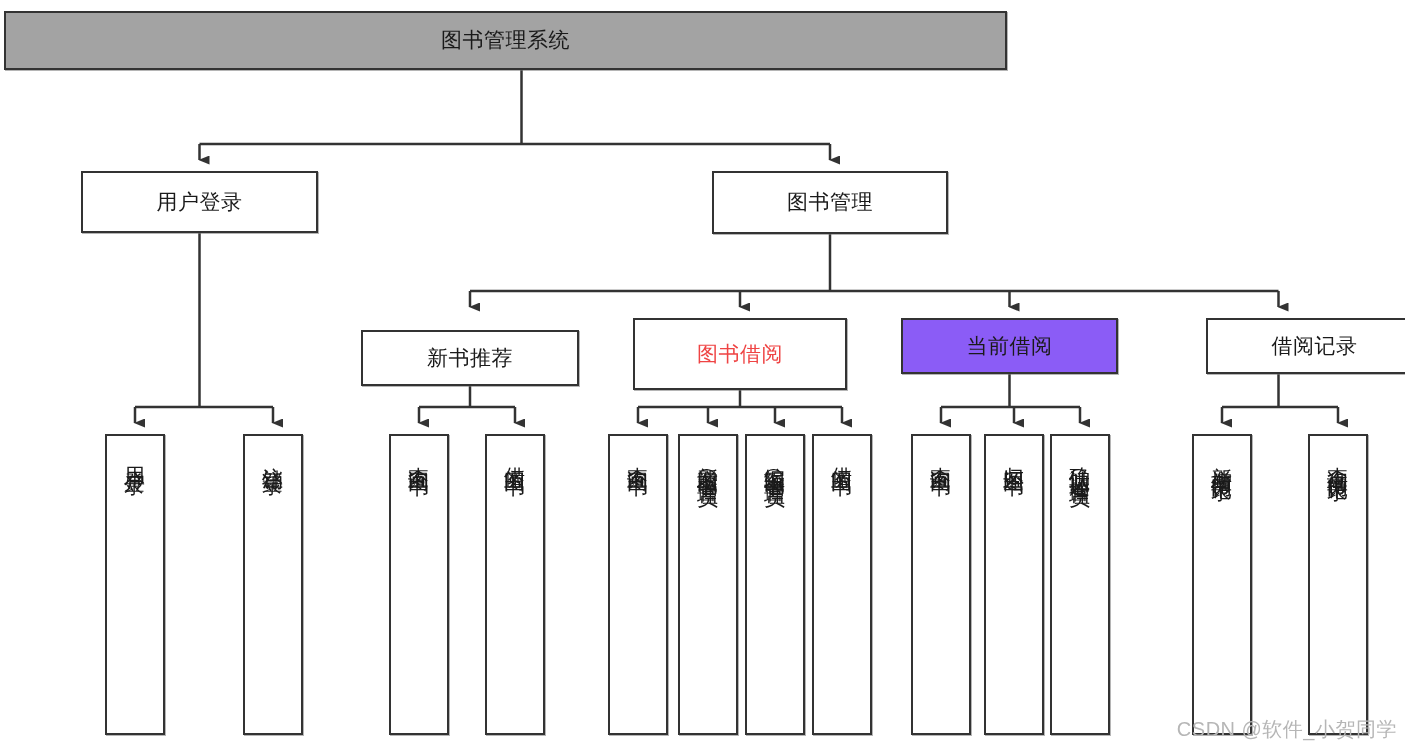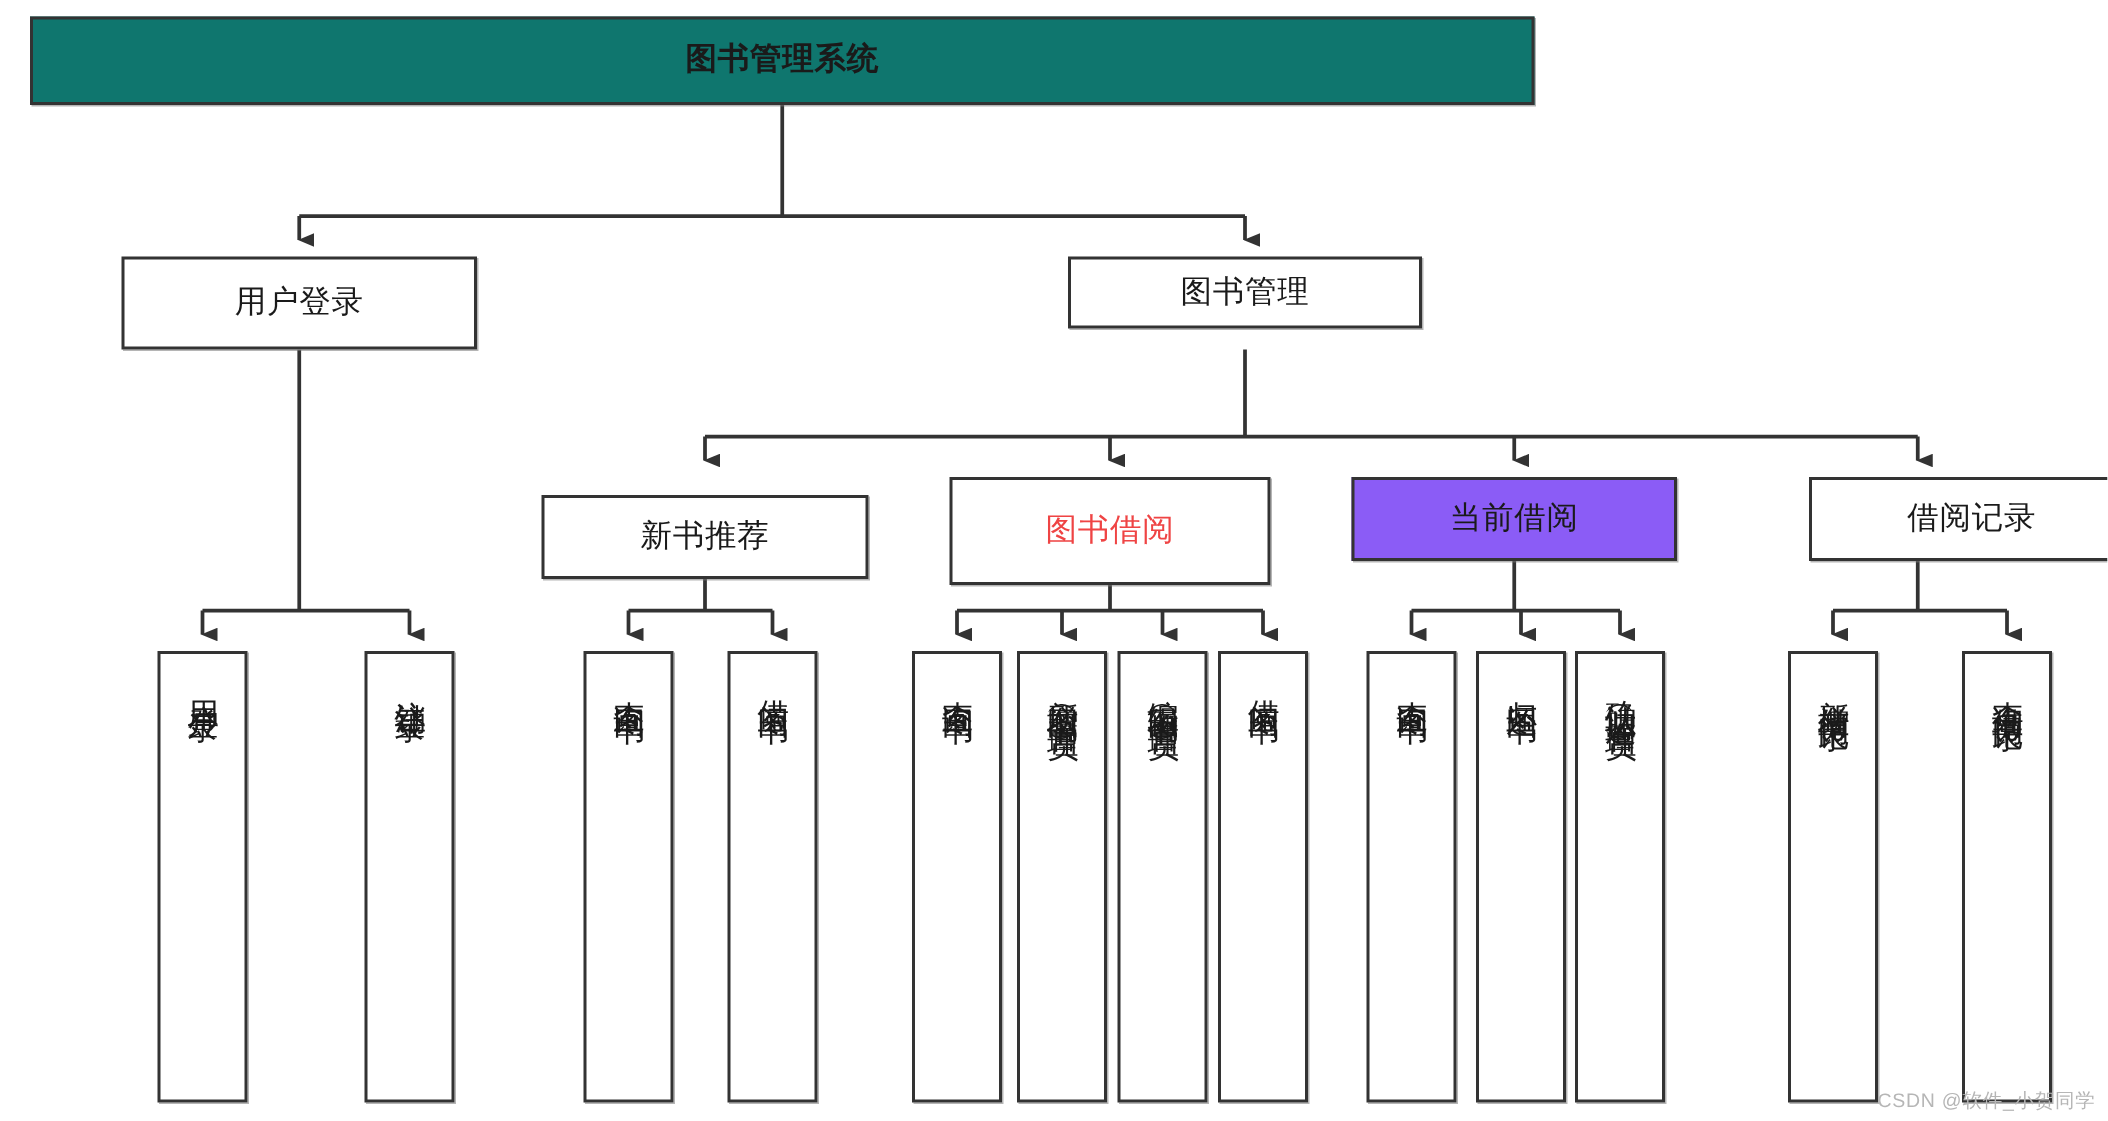--- a/index.html
+++ b/index.html
@@ -55,21 +55,21 @@
     text-orientation: upright;
     font-size: 21px;
     letter-spacing: 3px;
     line-height: 1;
     white-space: nowrap;
   }
   #watermark {
     position: absolute;
     right: 8px;
     bottom: 4px;
-    font-size: 13px;
+    font-size: 20px;
     color: #b6b6b6;
     letter-spacing: 0.5px;
     white-space: nowrap;
     user-select: none;
   }
 </style>
 </head>
 <body>
 
 <div id="diagram-root">
@@ -111,27 +111,27 @@
         <path d="M1014,407 L1014,423" marker-end="url(#arrowhead)"></path>
         <path d="M1080,407 L1080,423" marker-end="url(#arrowhead)"></path>
         <path d="M1278.5,374 L1278.5,407"></path>
         <path d="M1222,407 L1338,407"></path>
         <path d="M1222,407 L1222,423" marker-end="url(#arrowhead)"></path>
         <path d="M1338,407 L1338,423" marker-end="url(#arrowhead)"></path>
       </g>
   </svg>
 
   <div id="nodes-layer">
-      <div class="node horizontal" style="left: 20px; top: 11px; width: 1003px; height: 59px; border-color: rgb(51, 51, 51); background: #0f766e; color: rgb(26, 26, 26); font-weight: bold;">
+      <div class="node horizontal" style="left: 4px; top: 11px; width: 1003px; height: 59px; border-color: rgb(51, 51, 51); background: #a3a3a3; color: rgb(26, 26, 26);">
         <span class="label">图书管理系统</span>
       </div>
       <div class="node horizontal" style="left: 81px; top: 171px; width: 237px; height: 62px; border-color: rgb(51, 51, 51); background: rgb(255, 255, 255); color: rgb(26, 26, 26);">
         <span class="label">用户登录</span>
       </div>
-      <div class="node horizontal" style="left: 712px; top: 171px; width: 236px; height: 48px; border-color: rgb(51, 51, 51); background: rgb(255, 255, 255); color: rgb(26, 26, 26);">
+      <div class="node horizontal" style="left: 712px; top: 171px; width: 236px; height: 63px; border-color: rgb(51, 51, 51); background: rgb(255, 255, 255); color: rgb(26, 26, 26);">
         <span class="label">图书管理</span>
       </div>
       <div class="node horizontal" style="left: 361px; top: 318px; width: 218px; height: 56px; border-color: rgb(51, 51, 51); background: rgb(255, 255, 255); color: rgb(26, 26, 26); margin-top: 12px;">
         <span class="label">新书推荐</span>
       </div>
       <div class="node horizontal" style="left: 633px; top: 318px; width: 214px; height: 72px; border-color: rgb(51, 51, 51); background: rgb(255, 255, 255); color: #ef4444;">
         <span class="label">图书借阅</span>
       </div>
       <div class="node horizontal" style="left: 901px; top: 318px; width: 217px; height: 56px; border-color: rgb(51, 51, 51); background: #8b5cf6; color: rgb(26, 26, 26); align-items: center;">
         <span class="label">当前借阅</span>

